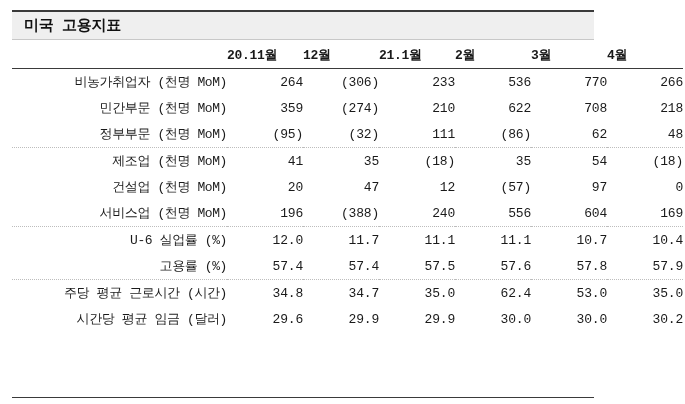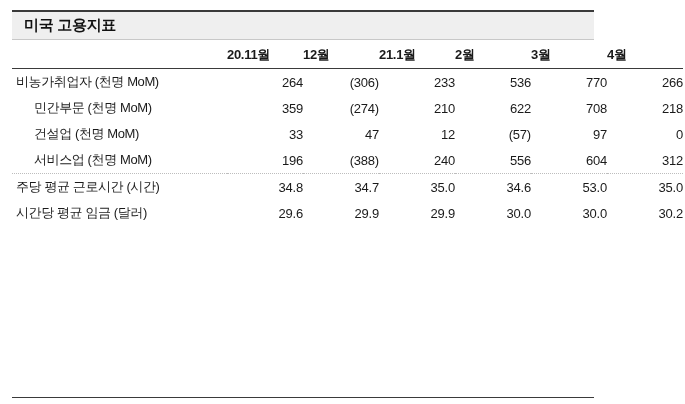--- a/index.html
+++ b/index.html
@@ -12,20 +12,21 @@
     background: #ffffff;
     font-family: "Liberation Sans", sans-serif;
     color: #1a1a1a;
   }
   .page {
     position: relative;
     width: 606px;
     height: 404px;
     box-sizing: border-box;
     padding: 10px 12px 8px 12px;
+    font-family: Liberation Mono, monospace;
   }
   .title-bar {
     position: relative;
     height: 30px;
     background: #efefef;
     border-top: 2px solid #3a3a3a;
     border-bottom: 1px solid #c8c8c8;
     display: flex;
     align-items: center;
     padding-left: 12px;
@@ -60,21 +61,21 @@
   }
   thead th.corner {
     border-bottom: 1px solid #3a3a3a;
   }
   tbody td {
     text-align: right;
     padding-right: 8px;
     letter-spacing: -0.2px;
   }
   tbody td.label {
-    text-align: left;
+    text-align: right;
     padding-left: 4px;
     padding-right: 0;
     letter-spacing: -0.4px;
   }
   tbody td.label.indent1 {
     padding-left: 22px;
   }
   tr.group-end td {
     border-bottom: 1px dotted #bdbdbd;
   }
@@ -135,44 +136,80 @@
         </tr>
         <tr>
           <td class="label indent1">민간부문 (천명 MoM)</td>
           <td>359</td>
           <td>(274)</td>
           <td>210</td>
           <td>622</td>
           <td>708</td>
           <td>218</td>
         </tr>
+        <tr class="group-end">
+          <td class="label indent1">정부부문 (천명 MoM)</td>
+          <td>(95)</td>
+          <td>(32)</td>
+          <td>111</td>
+          <td>(86)</td>
+          <td>62</td>
+          <td>48</td>
+        </tr>
+        <tr>
+          <td class="label indent1">제조업 (천명 MoM)</td>
+          <td>41</td>
+          <td>35</td>
+          <td>(18)</td>
+          <td>35</td>
+          <td>54</td>
+          <td>(18)</td>
+        </tr>
         <tr>
           <td class="label indent1">건설업 (천명 MoM)</td>
-          <td>33</td>
+          <td>20</td>
           <td>47</td>
           <td>12</td>
           <td>(57)</td>
           <td>97</td>
           <td>0</td>
         </tr>
         <tr class="group-end">
           <td class="label indent1">서비스업 (천명 MoM)</td>
           <td>196</td>
           <td>(388)</td>
           <td>240</td>
           <td>556</td>
           <td>604</td>
-          <td>312</td>
+          <td>169</td>
+        </tr>
+        <tr>
+          <td class="label indent1">U-6 실업률 (%)</td>
+          <td>12.0</td>
+          <td>11.7</td>
+          <td>11.1</td>
+          <td>11.1</td>
+          <td>10.7</td>
+          <td>10.4</td>
+        </tr>
+        <tr class="group-end">
+          <td class="label">고용률 (%)</td>
+          <td>57.4</td>
+          <td>57.4</td>
+          <td>57.5</td>
+          <td>57.6</td>
+          <td>57.8</td>
+          <td>57.9</td>
         </tr>
         <tr>
           <td class="label">주당 평균 근로시간 (시간)</td>
           <td>34.8</td>
           <td>34.7</td>
           <td>35.0</td>
-          <td>34.6</td>
+          <td>62.4</td>
           <td>53.0</td>
           <td>35.0</td>
         </tr>
         <tr class=" last-row">
           <td class="label">시간당 평균 임금 (달러)</td>
           <td>29.6</td>
           <td>29.9</td>
           <td>29.9</td>
           <td>30.0</td>
           <td>30.0</td>

